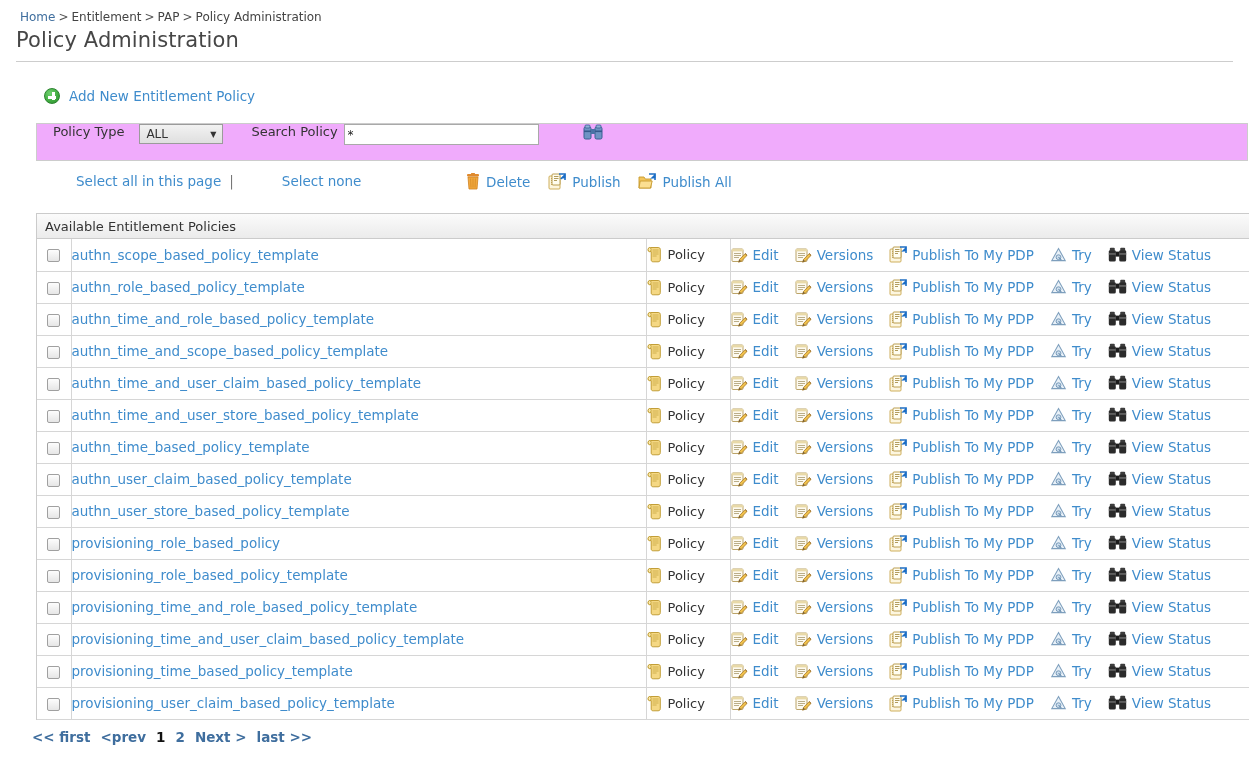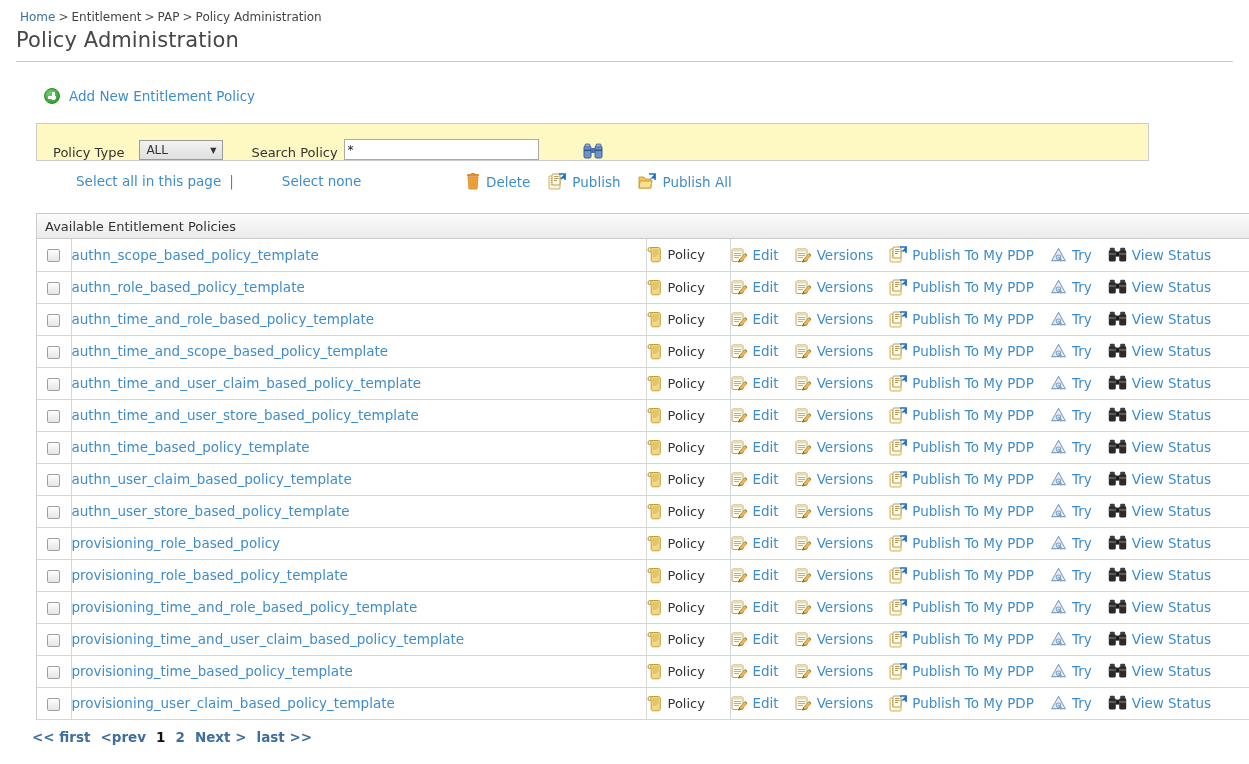--- a/index.html
+++ b/index.html
@@ -60,26 +60,26 @@
   .icon-plus::after  { top: 3px; left: 6.5px; height: 8px; width: 3px; }
   .add-link {
     margin-left: 9px;
     color: #3f8ccc;
     font-size: 13.5px;
   }
 
   
   .filter-bar {
     margin: 17px 0 0 36px;
-    width: 1113px;
+    width: 1212px;
     height: 38px;
     border: 1px solid #cccccc;
-    background: #fef9c3;
+    background: #f0abfc;
     display: flex;
-    align-items: flex-end;
+    align-items: flex-start;
     padding-left: 16px;
   }
   .filter-label { font-size: 13px; color: #333333; }
   .select-box {
     margin-left: 15px;
     width: 84px; height: 20px;
     border: 1px solid #9b9b9b;
     background: linear-gradient(to bottom, #f2f2f2 0%, #dfdfdf 100%);
     font-size: 12px;
     color: #333;

